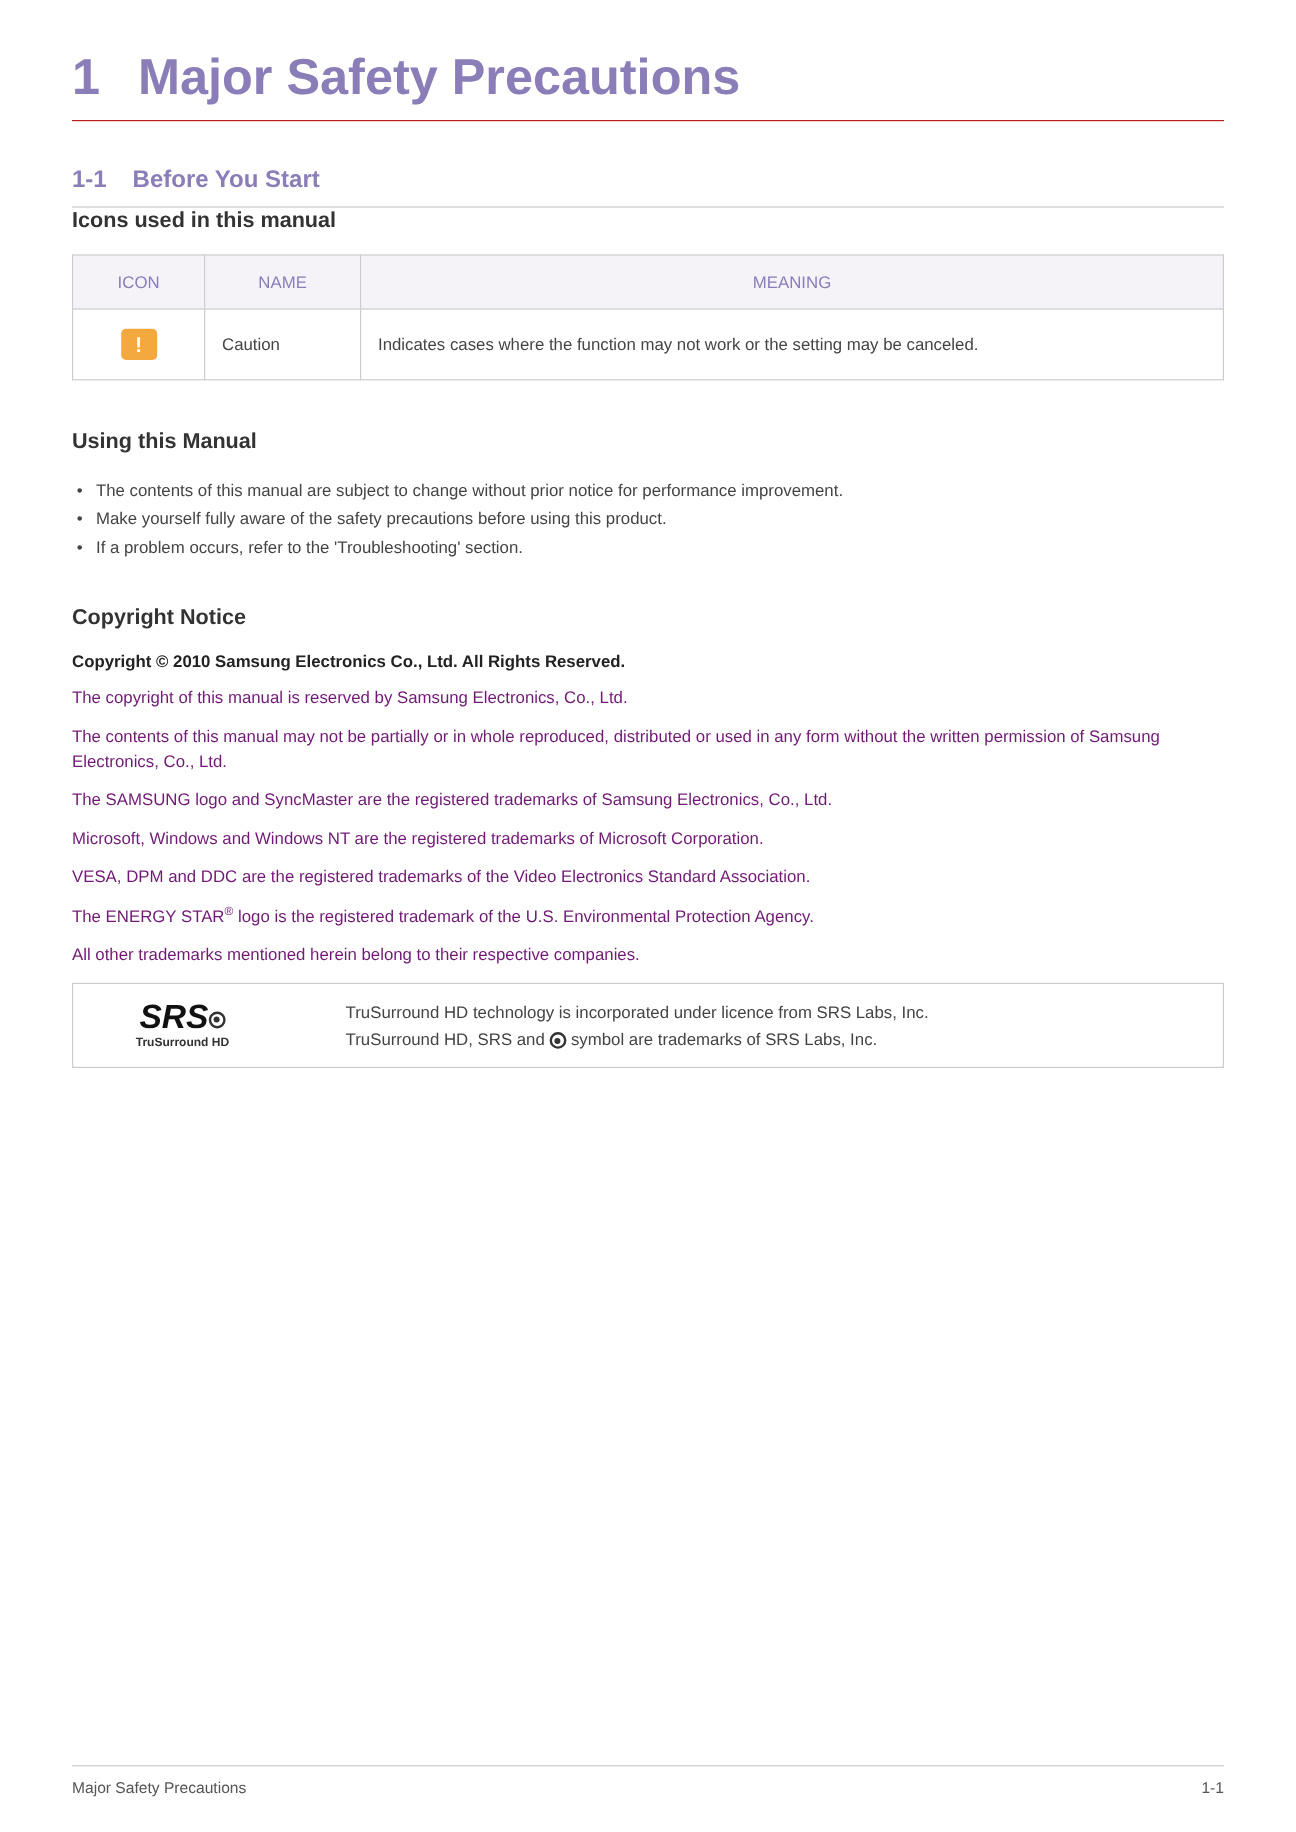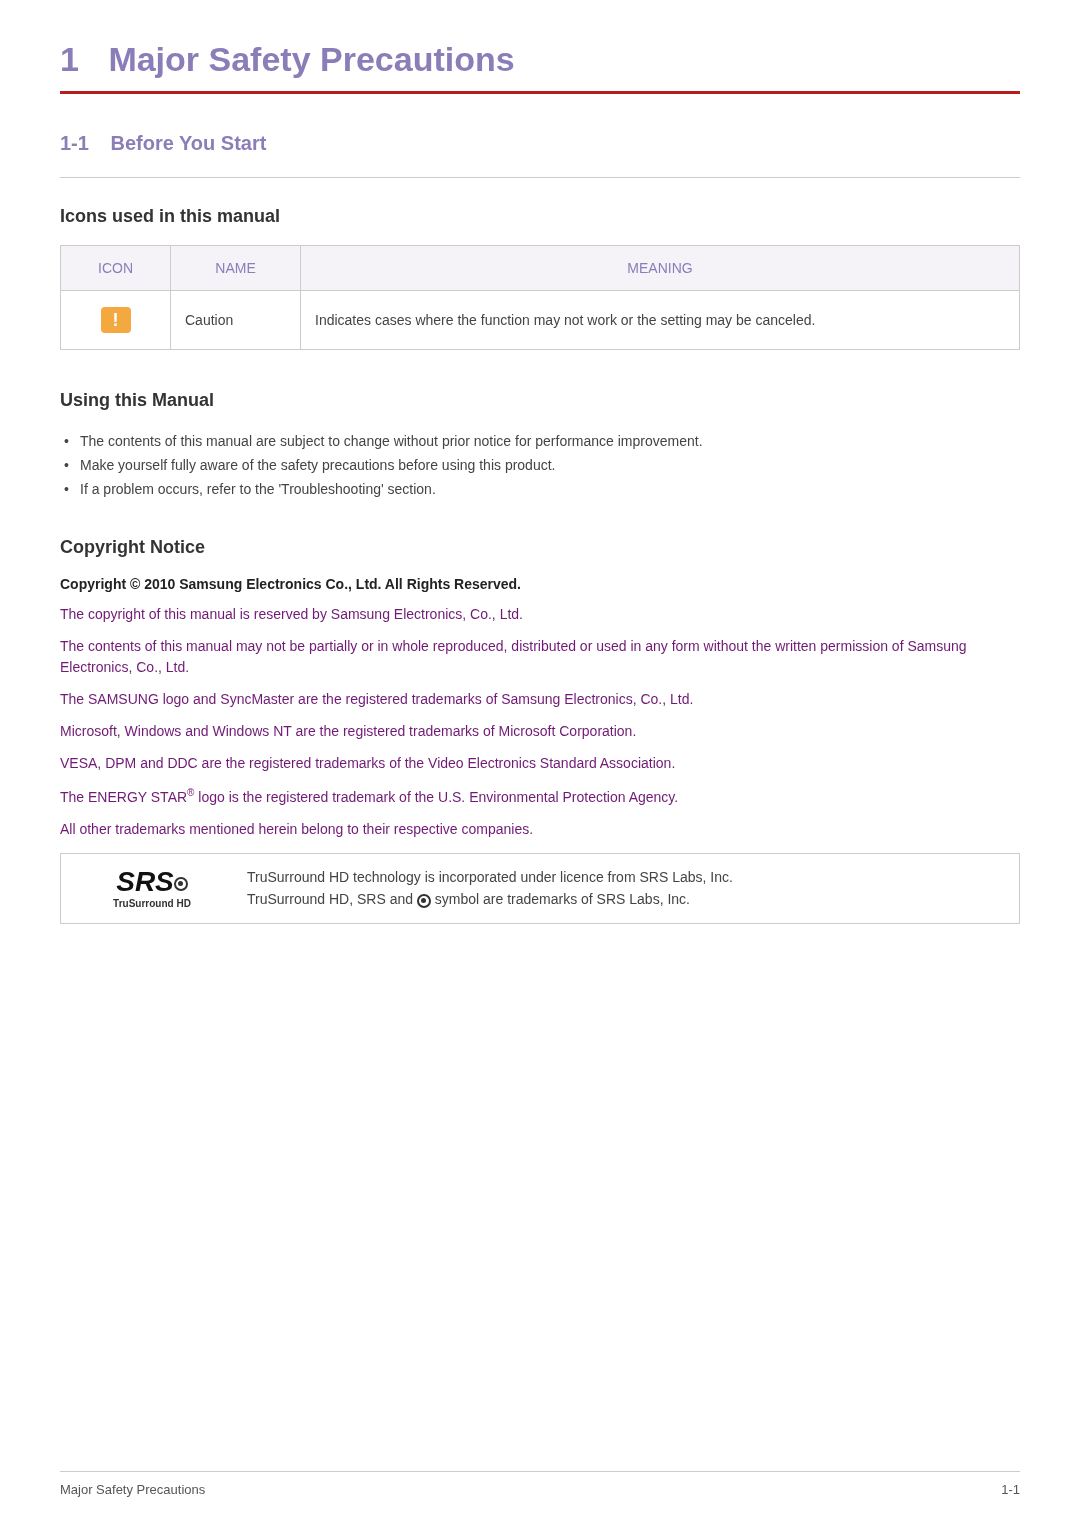--- a/index.html
+++ b/index.html
@@ -9,37 +9,36 @@
     }
     body {
       font-family: Arial, Helvetica, sans-serif;
       background: #fff;
       width: 1080px;
       height: 1527px;
       padding: 40px 60px 30px 60px;
       position: relative;
     }
     .chapter-title {
-      font-size: 34px;
+      font-size: 42px;
       font-weight: bold;
       color: #8B7DB8;
       padding-bottom: 12px;
-      border-bottom: 3px solid #b91c1c;
+      border-bottom: 1px solid #b91c1c;
       margin-bottom: 38px;
     }
     .chapter-number {
       margin-right: 20px;
     }
     .section-title {
       font-size: 20px;
       font-weight: bold;
       color: #8B7DB8;
-      padding-bottom: 22px;
+      padding-bottom: 10px;
       border-bottom: 1px solid #ccc;
-      margin-bottom: 28px;
     }
     .section-number {
       margin-right: 16px;
     }
     .subsection-title {
       font-size: 18px;
       font-weight: bold;
       color: #333;
       margin-bottom: 18px;
     }
@@ -119,20 +118,21 @@
       color: #701a75;
       margin-bottom: 12px;
       line-height: 1.45;
     }
     .srs-box {
       border: 1px solid #ccc;
       padding: 12px 16px;
       display: flex;
       align-items: center;
       margin-top: 14px;
+      gap: 41px;
     }
     .srs-logo {
       width: 170px;
       padding-right: 20px;
       text-align: center;
     }
     .srs-logo-text {
       font-family: Arial, sans-serif;
       font-size: 28px;
       font-weight: bold;

